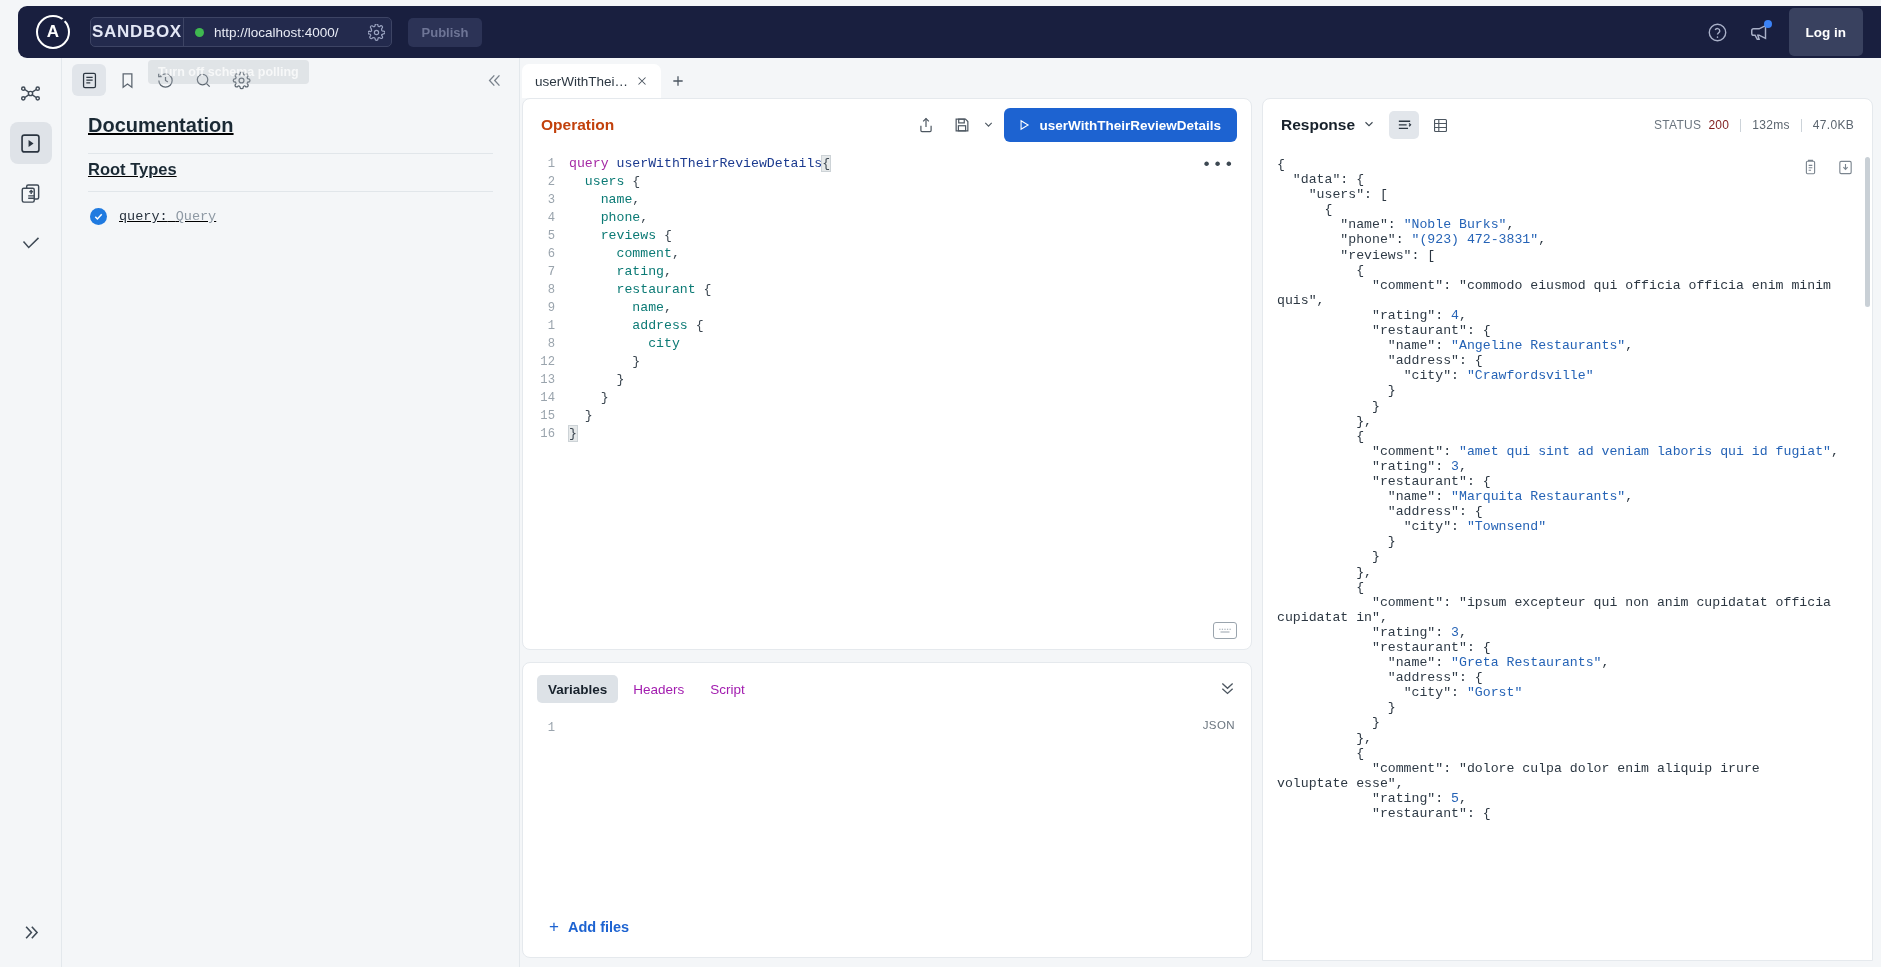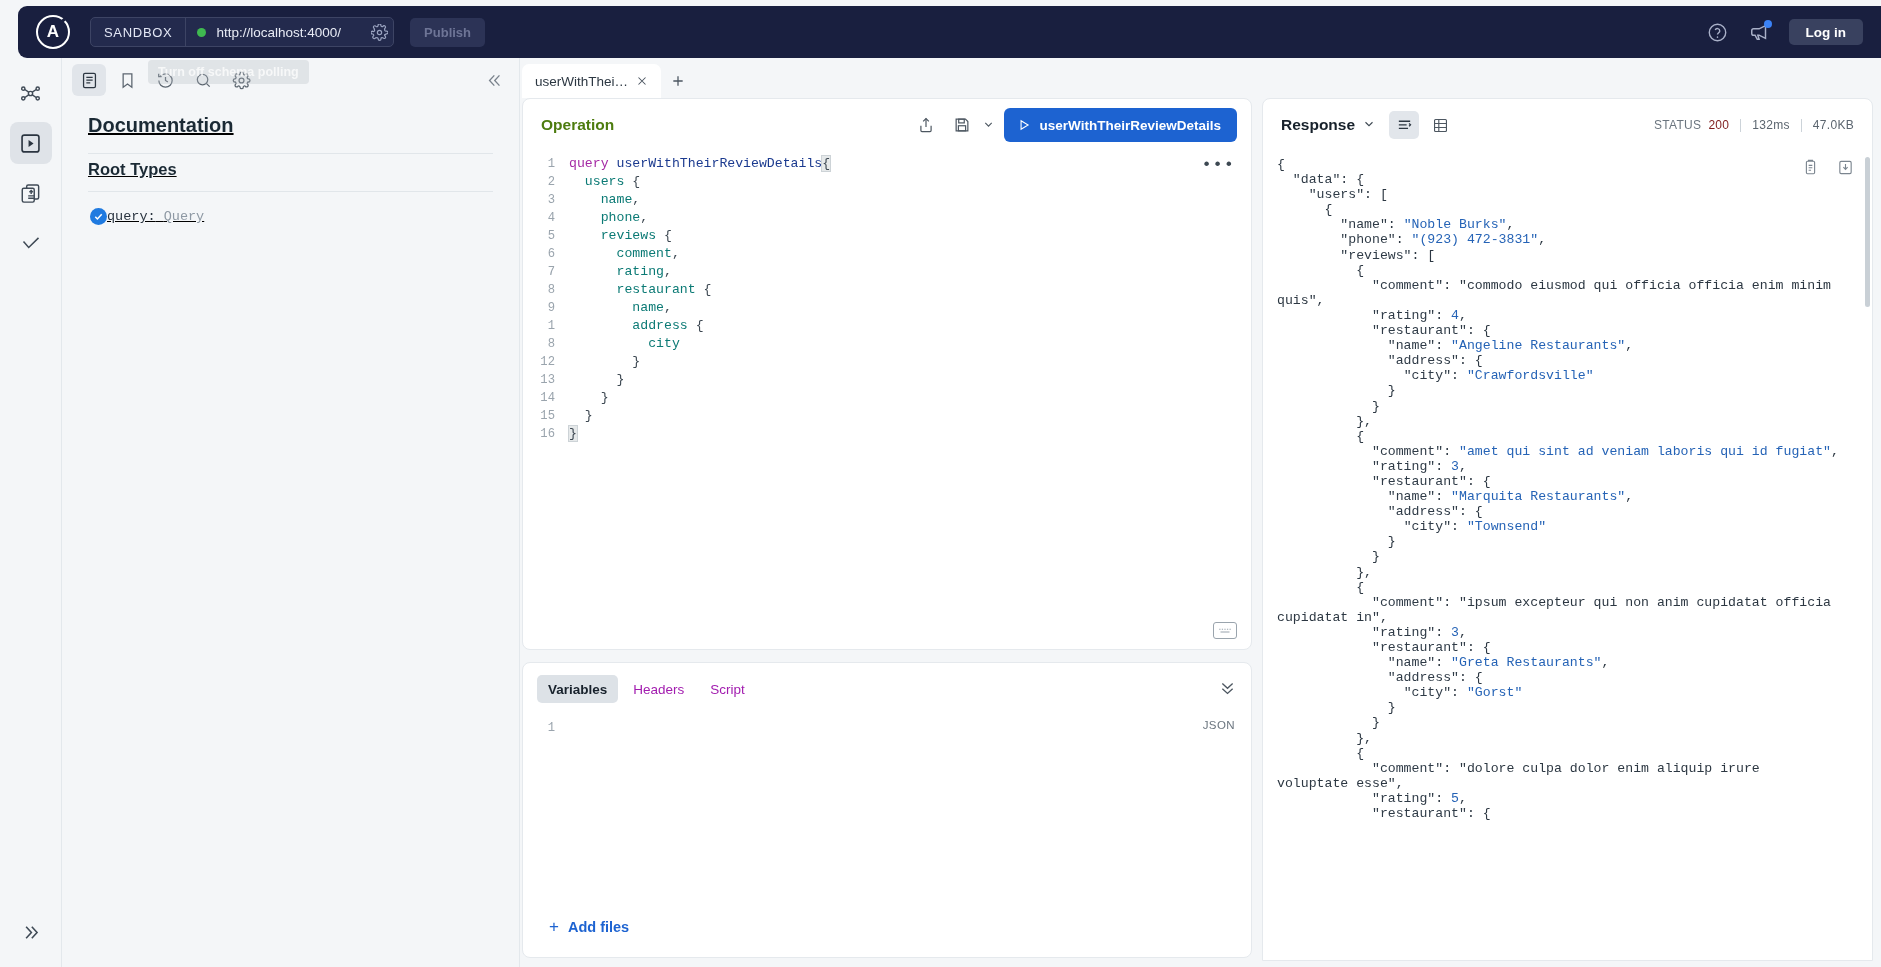--- a/index.html
+++ b/index.html
@@ -25,38 +25,38 @@
   }
   .logo:after {
     content:""; position:absolute; width:8px; height:2.5px; background:#191f3f;
     top: 1.5px; right: 1px; transform: rotate(-40deg);
   }
   .url-group {
     display: flex; align-items: center; margin-left: 16px; height: 30px;
     border: 1px solid #3d4464; border-radius: 5px; background: #232a4d;
   }
   .sandbox-badge {
-    color: #e3e7f5; font-size: 13px; font-weight: 400; letter-spacing: .7px;
-    padding: 0 13px; height: 100%; display: flex; align-items: center;
+    color: #e3e7f5; font-size: 17px; font-weight: 700; letter-spacing: .7px;
+    padding: 0 1px; height: 100%; display: flex; align-items: center;
     border-right: 1px solid #3d4464;
   }
   .url-field { display: flex; align-items: center; padding: 0 6px 0 11px; height: 100%; }
   .status-dot { width: 9px; height: 9px; border-radius: 50%; background: #3fb950; margin-right: 10px; }
   .url-text { color: #e8ebf5; font-size: 13.5px; }
   .gear-btn { width: 28px; height: 100%; display: flex; align-items: center; justify-content: center; margin-left: 18px; }
   .publish-btn {
     margin-left: 16px; height: 29px; padding: 0 14px; border-radius: 5px;
     background: #2c3356; color: #6e7596; font-size: 13px; font-weight: 700;
     display: flex; align-items: center;
   }
   .top-right { margin-left: auto; display: flex; align-items: center; gap: 16px; }
   .icon-btn-dark { width: 26px; height: 26px; display: flex; align-items: center; justify-content: center; position: relative; }
   .notif-dot { position: absolute; top: 1px; right: 1px; width: 8px; height: 8px; border-radius: 50%; background: #3b82f6; }
   .login-btn {
-    height: 26px; padding: 0 17px; border-radius: 5px; background: #39415f;
+    height: 48px; padding: 0 17px; border-radius: 5px; background: #39415f;
     color: #ffffff; font-size: 13.5px; font-weight: 700; display: flex; align-items: center;
   }
 
   
   .rail {
     position: absolute; left: 0; top: 58px; width: 62px; bottom: 0;
     background: #f4f6f8; border-right: 1px solid #e3e8ec;
     display: flex; flex-direction: column; align-items: center; padding-top: 14px;
   }
   .rail-btn {
@@ -81,21 +81,21 @@
   .tooltip-ghost {
     position: absolute; left: 86px; top: 2px; padding: 5px 10px; border-radius: 4px;
     background: rgba(180,186,192,.30); color: rgba(255,255,255,.72); font-size: 12.5px;
     font-weight: 600; pointer-events: none;
   }
   .doc-body { padding: 0 26px; }
   .doc-title { font-size: 20px; font-weight: 700; color: #1b2a35; padding: 12px 0 16px; }
   .doc-sep { height: 1px; background: #e1e6ea; }
   .doc-root { font-size: 13.5px; color: #4a545e; padding: 18px 0 26px; }
   .doc-subtitle { font-size: 16.5px; font-weight: 700; color: #1b2a35; padding: 6px 0 12px; }
-  .doc-row { display: flex; align-items: center; padding: 16px 0 0 2px; }
+  .doc-row { display: flex; align-items: center; gap: 12px; padding: 16px 0 0 2px; }
   .check-circle {
     width: 17px; height: 17px; border-radius: 50%; background: #1f7ae0;
     display: flex; align-items: center; justify-content: center;
   }
   .doc-row-text { font-family: "Liberation Mono", monospace; font-size: 13.5px; color: #2a3440; }
   .doc-row-text .typ { color: #8e99a4; }
 
   
   .tabstrip {
     position: absolute; left: 520px; top: 58px; right: 0; height: 40px;
@@ -108,21 +108,21 @@
   }
   .tab-close { color: #5c6670; font-size: 13px; display: flex; }
   .newtab { width: 34px; height: 34px; display: flex; align-items: center; justify-content: center; color: #4b5560; font-size: 19px; }
 
   
   .op-panel {
     position: absolute; left: 522px; top: 98px; width: 730px; height: 552px;
     background: #ffffff; border: 1px solid #e5e9ed; border-radius: 8px;
   }
   .op-head { height: 52px; display: flex; align-items: center; padding: 0 14px 0 18px; }
-  .op-title { font-size: 15.5px; font-weight: 700; color: #4d7c0f; }
+  .op-title { font-size: 15.5px; font-weight: 700; color: #c2410c; }
   .op-actions { margin-left: auto; display: flex; align-items: center; gap: 6px; }
   .op-icon { width: 30px; height: 30px; display: flex; align-items: center; justify-content: center; color: #4d5761; }
   .chev-sm { color: #4d5761; font-size: 11px; padding-right: 4px; }
   .run-btn {
     height: 34px; padding: 0 16px 0 13px; border-radius: 6px; background: #1d63d1;
     color: #ffffff; font-size: 13.5px; font-weight: 700;
     display: flex; align-items: center; gap: 9px;
   }
 
   

